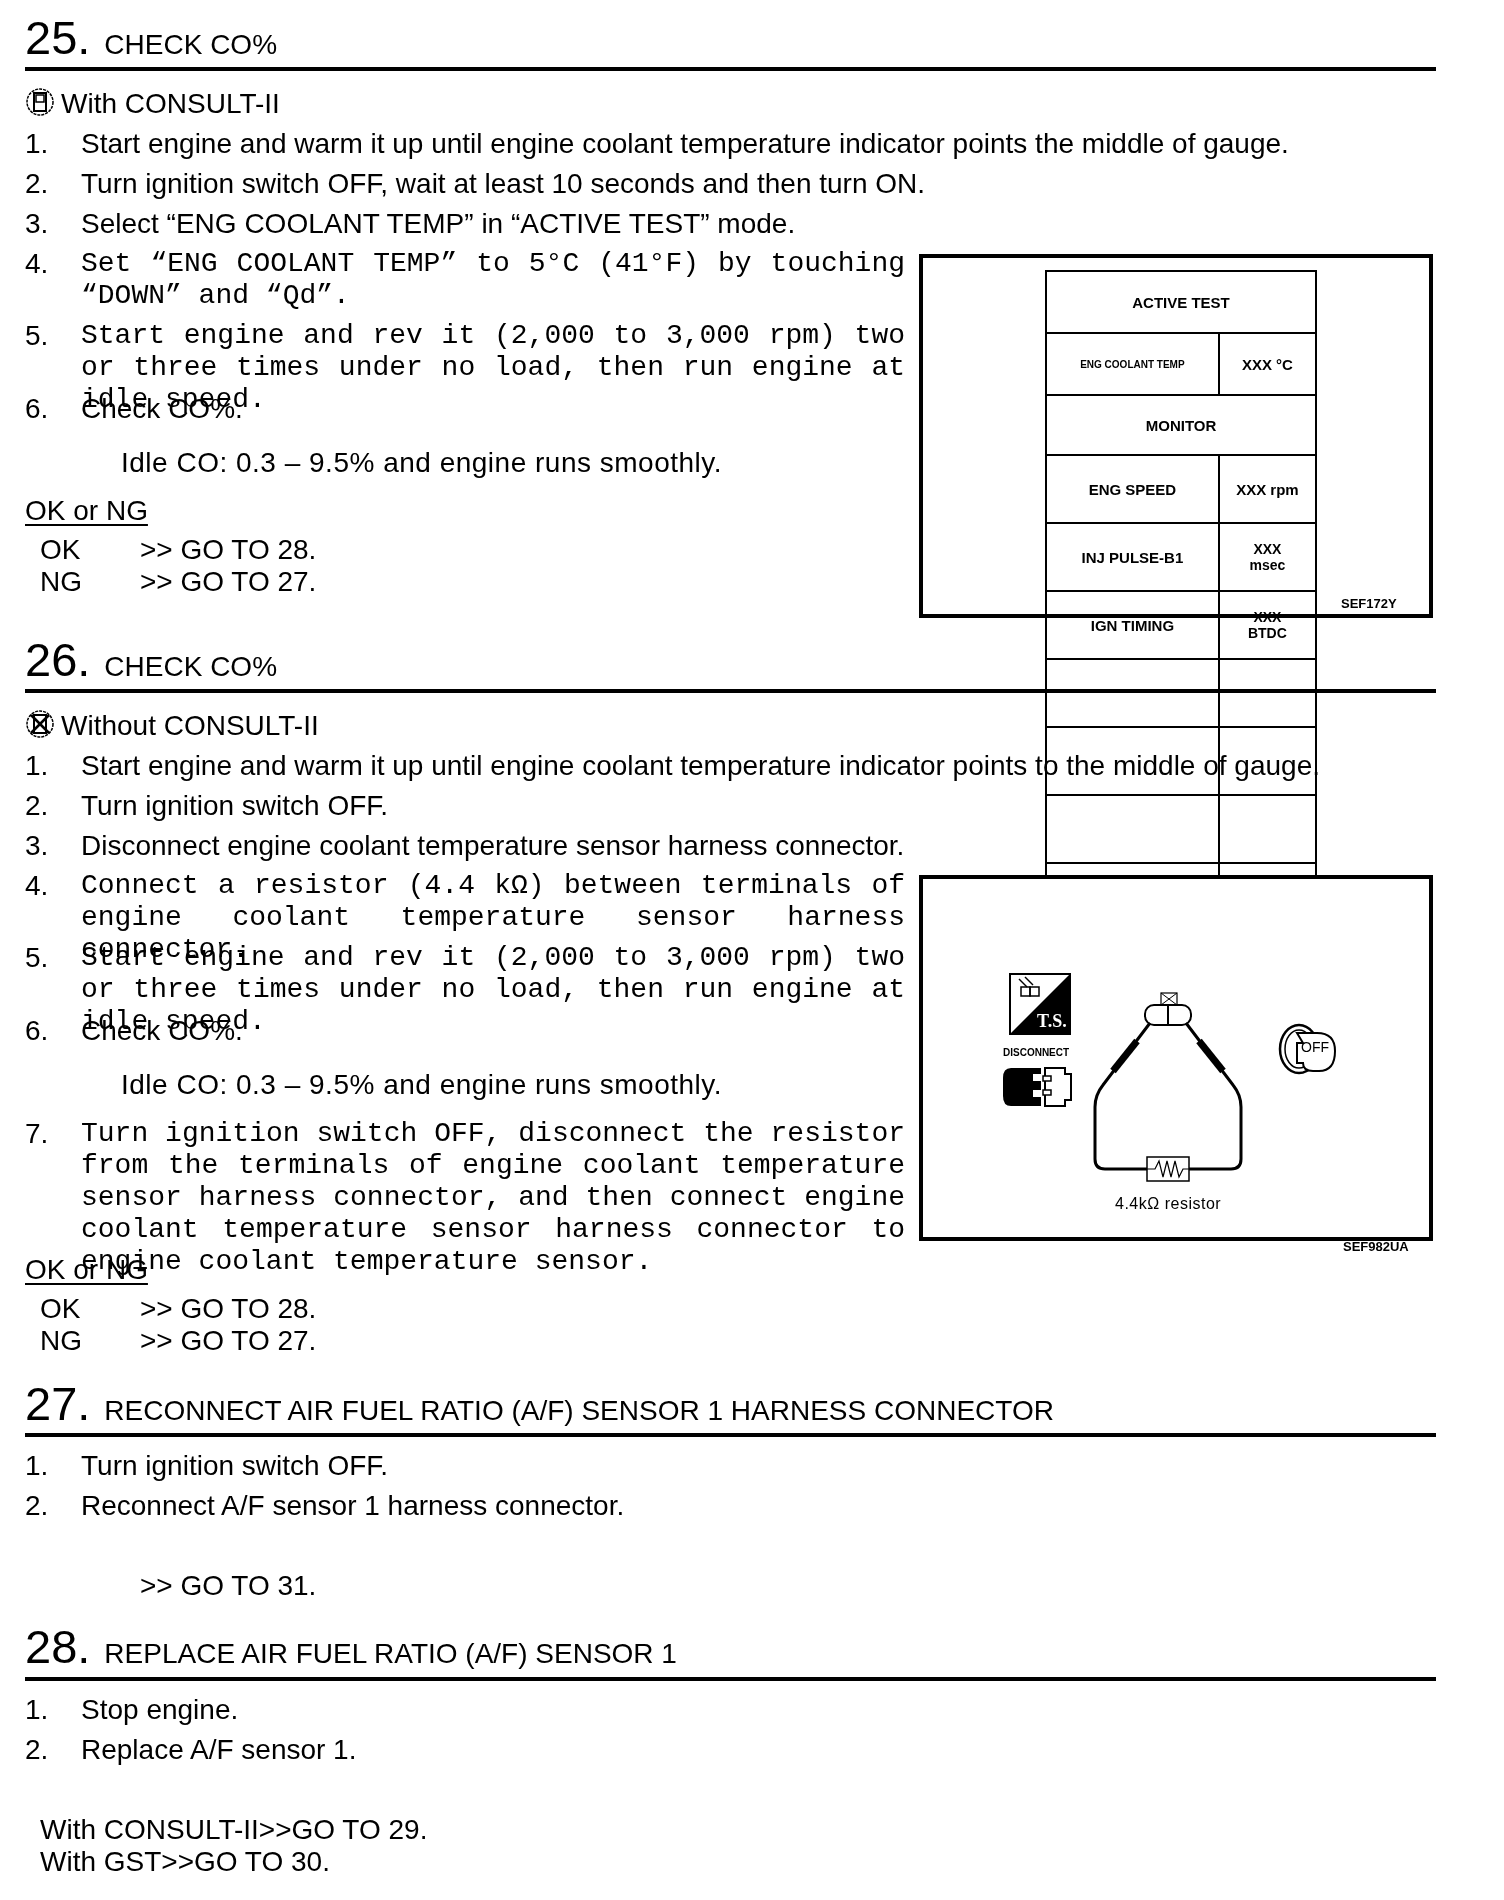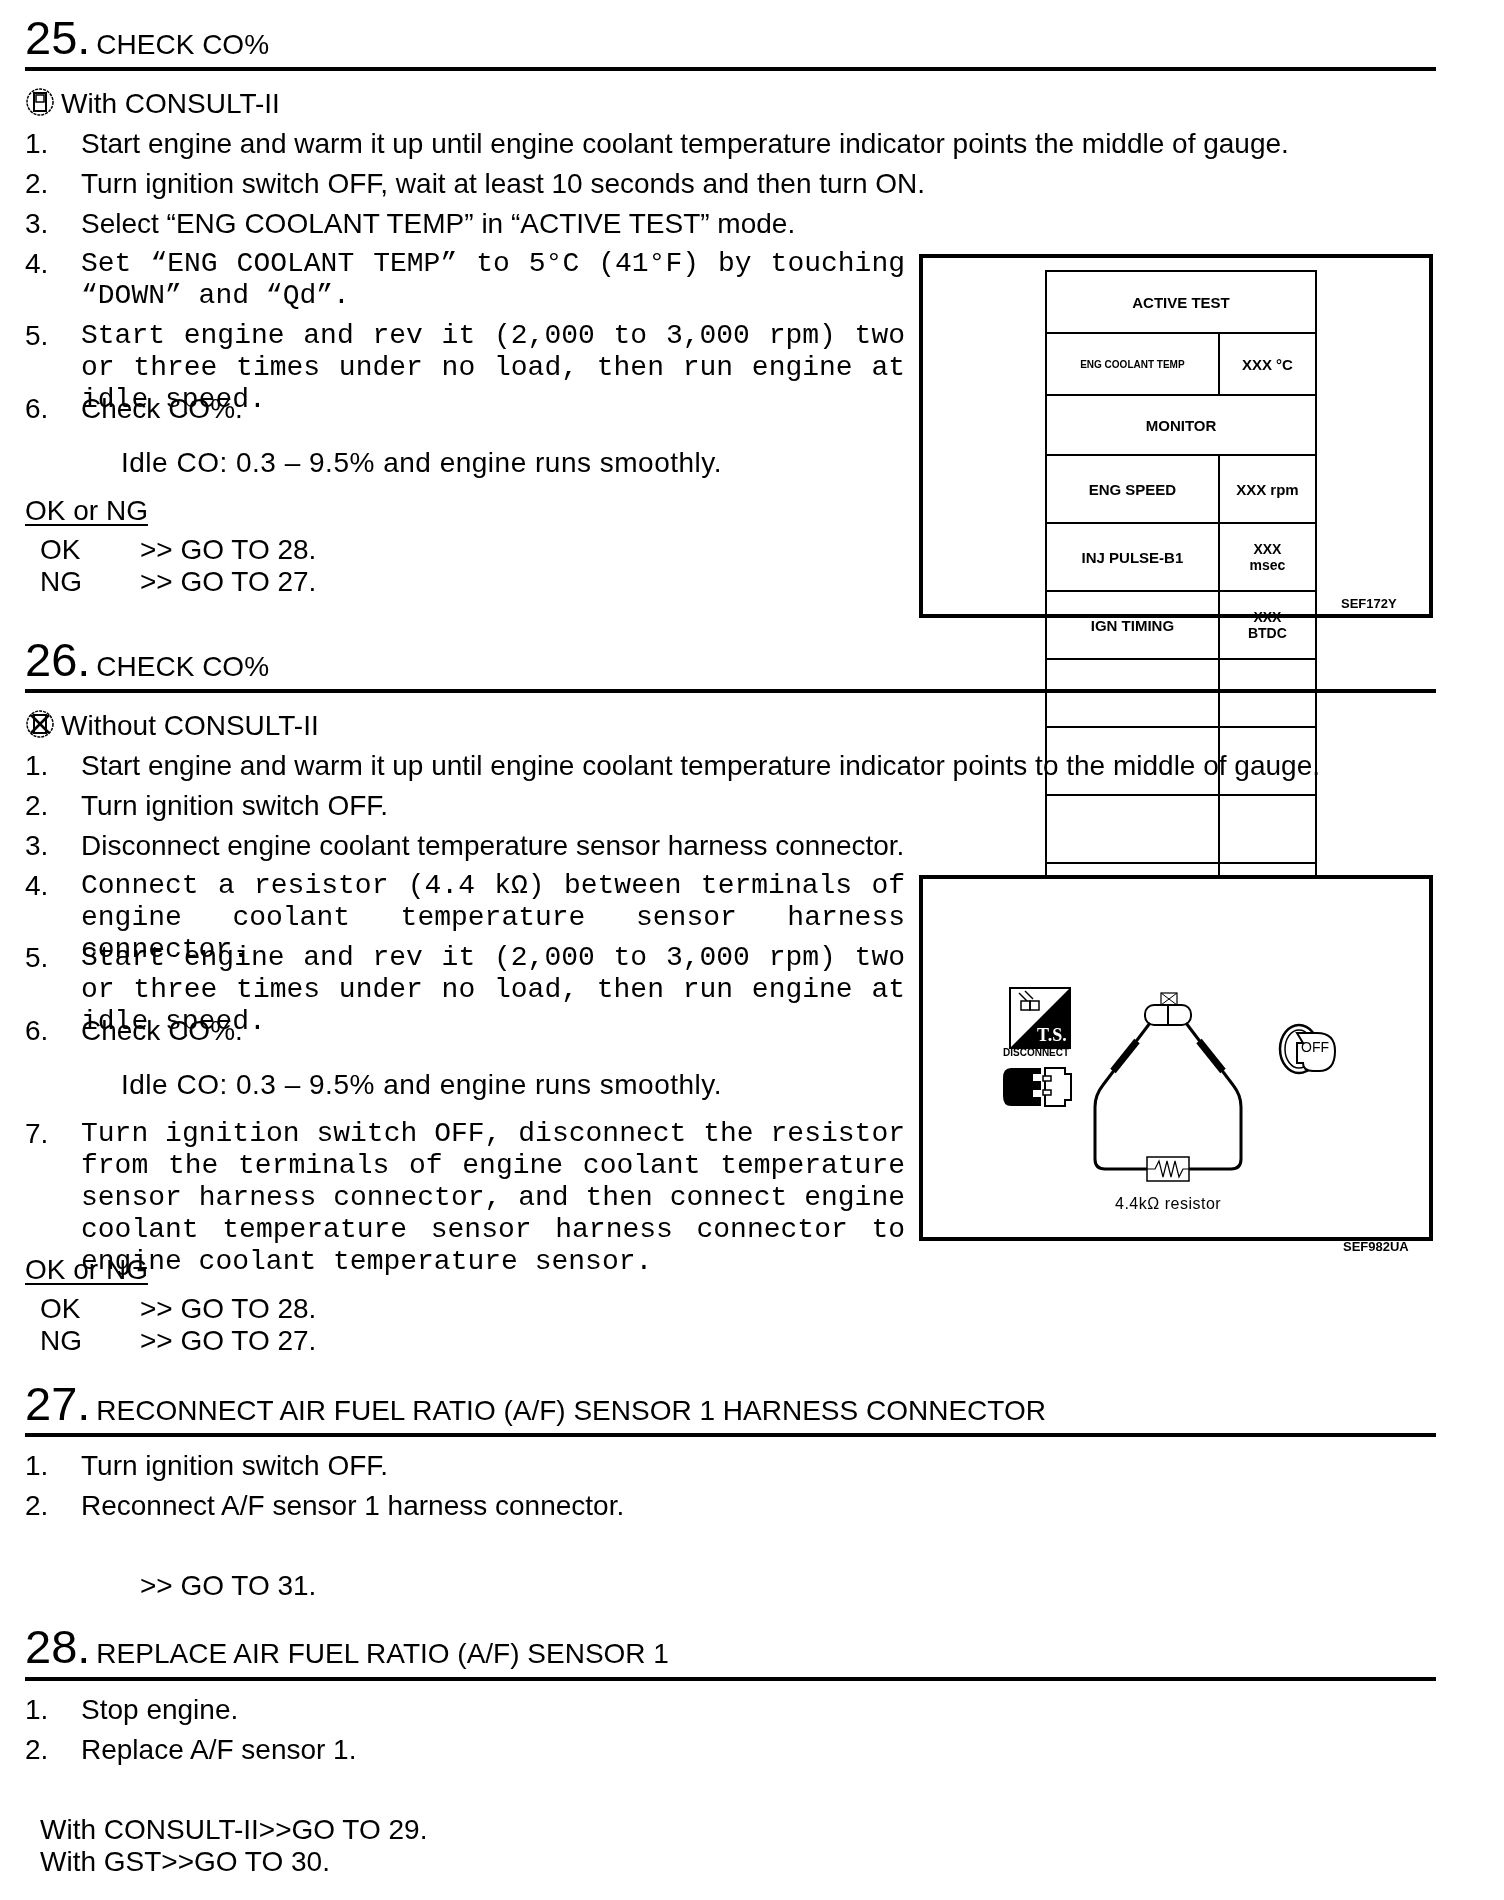--- a/index.html
+++ b/index.html
@@ -1,21 +1,21 @@
 <!DOCTYPE html>
 <html><head>
 <meta charset="utf-8">
 <style>
   html, body { margin:0; padding:0; background:#fff; }
   body { width:1504px; height:1900px; position:relative; overflow:hidden; color:#000;
          font-family:"Liberation Sans", sans-serif; }
   .abs { position:absolute; }
   .hdr { left:25px; white-space:nowrap; line-height:1; }
   .hdr .num { font-size:47px; }
-  .hdr .ttl { font-size:28px; margin-left:6px; }
+  .hdr .ttl { font-size:28px; margin-left:14px; }
   .rule { left:25px; width:1411px; height:4px; background:#000; }
   .t { font-size:28px; line-height:32px; white-space:nowrap; }
   .step { left:25px; font-size:28px; line-height:32px; width:880px; }
   .step .n { position:absolute; left:0; top:0; }
   .step .b { margin-left:56px; display:block; }
   .step.wide { width:1420px; }
   .just { text-align:justify; text-align-last:left;font-family:Liberation Mono, monospace; }
   .spec { font-size:28px; line-height:32px; letter-spacing:0.5px; white-space:nowrap; }
   .okng { left:25px; font-size:28px; text-decoration:underline; text-underline-offset:4px; text-decoration-thickness:2px; }
   .res { font-size:28px; line-height:32px; white-space:nowrap; }
@@ -170,21 +170,21 @@
   </div>
 
 <div class="abs okng" style="top:1254px">OK or NG</div>
 <div class="abs res" style="left:40px;top:1293px"><span>OK</span></div>
 <div class="abs res" style="left:140px;top:1293px">&gt;&gt; GO TO 28.</div>
 <div class="abs res" style="left:40px;top:1325px"><span>NG</span></div>
 <div class="abs res" style="left:140px;top:1325px">&gt;&gt; GO TO 27.</div>
 
 <div class="abs fig" style="left:919px;top:875px;width:514px;height:366px">
 
-  <div class="abs" style="left:86px;top:108px;width:62px;height:62px">
+  <div class="abs" style="left:86px;top:94px;width:62px;height:62px">
     <svg width="62" height="62" viewBox="0 0 62 62">
         <rect x="1" y="1" width="60" height="60" fill="#fff" stroke="#000" stroke-width="2"></rect>
         <polygon points="61,1 61,61 1,61" fill="#000"></polygon>
         <rect x="12" y="14" width="9" height="9" fill="none" stroke="#000" stroke-width="1.5"></rect>
         <rect x="21" y="14" width="9" height="9" fill="none" stroke="#000" stroke-width="1.5"></rect>
         <line x1="10" y1="6" x2="18" y2="14" stroke="#000" stroke-width="1.5"></line>
         <line x1="16" y1="4" x2="24" y2="12" stroke="#000" stroke-width="1.5"></line>
       </svg>
     <span class="abs" style="left:28px;top:38px;color:#fff;font-family:'Liberation Serif',serif;font-weight:bold;font-size:18px">T.S.</span>
   </div>

